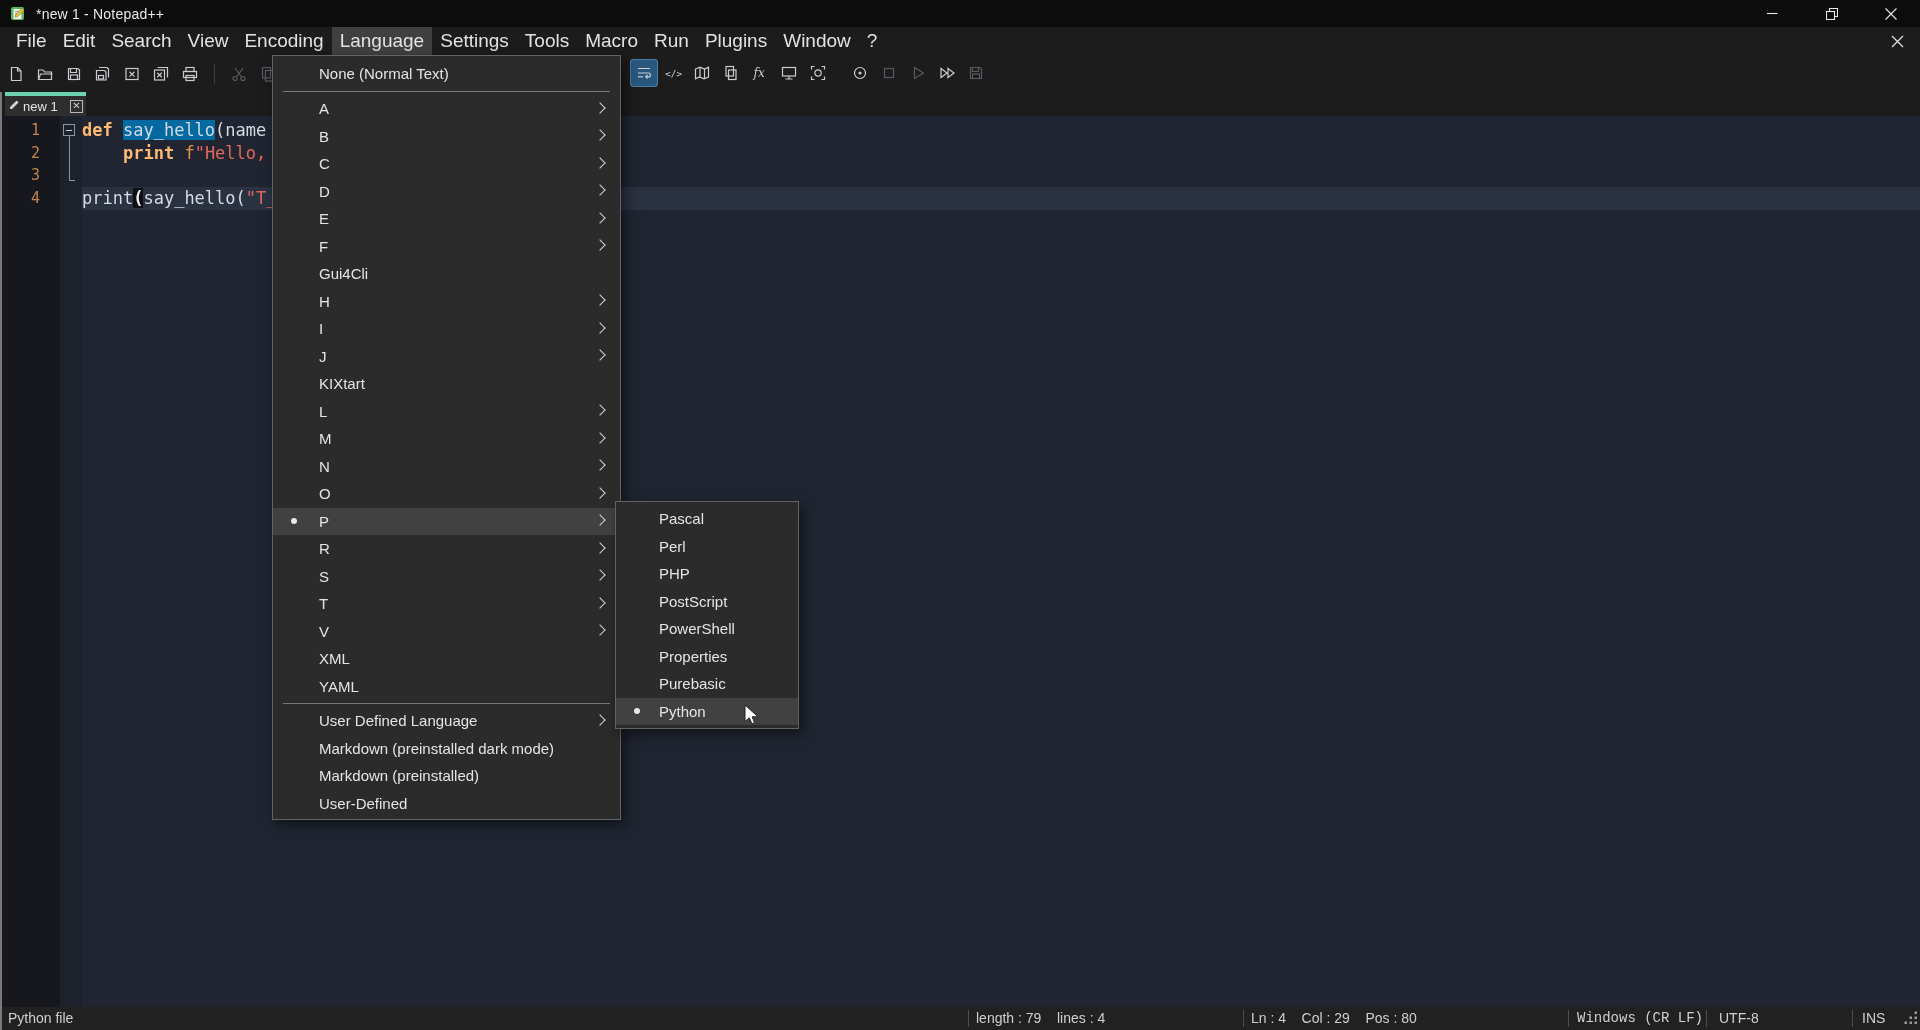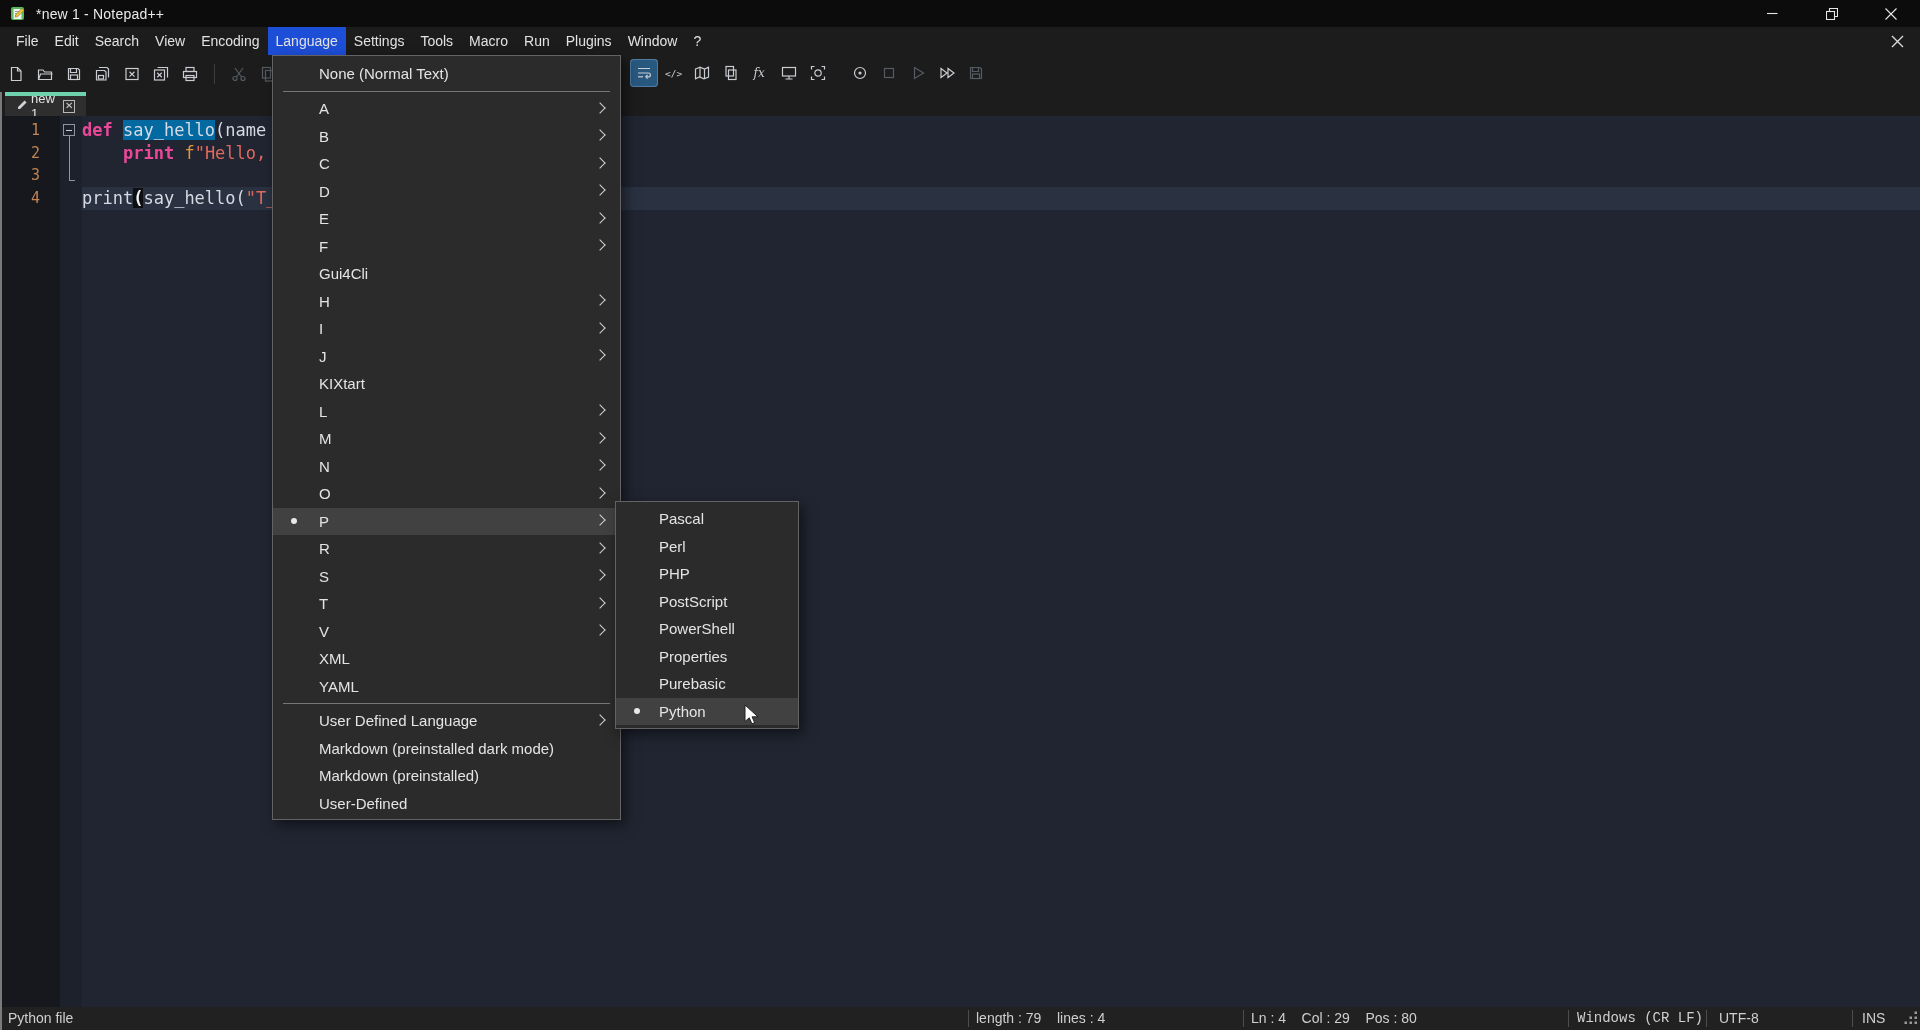--- a/index.html
+++ b/index.html
@@ -9,50 +9,50 @@
   
   #titlebar{position:absolute;top:0;left:0;right:0;height:27px;background:#0c0c0c;color:#eaeaea;
             display:flex;align-items:center;}
   #np-logo{margin-left:9px;width:18px;height:18px;display:flex;}
   #title-text{margin-left:9px;font-size:14px;letter-spacing:.2px;}
   #win-controls{position:absolute;right:0;top:0;height:27px;display:flex;}
   .wc{width:59px;height:27px;display:flex;align-items:center;justify-content:center;}
 
   
   #menubar{position:absolute;top:27px;left:0;right:0;height:28px;background:#1c1c1c;color:#e2e2e2;
-           font-size:14px;display:flex;align-items:stretch;padding-left:8px;}
+           font-size:19px;display:flex;align-items:stretch;padding-left:8px;}
   #menubar-items{display:flex;}
   .mb-item{padding:0 8px;display:flex;align-items:center;cursor:default;}
-  .mb-item.active{background:#1d4ed8;}
+  .mb-item.active{background:#404040;}
   #menubar-close{position:absolute;right:16px;top:0;height:28px;display:flex;align-items:center;}
 
   
   #toolbar{position:absolute;top:55px;left:0;right:0;height:37px;background:#1c1c1c;}
   #tb-left{position:absolute;left:7px;top:9px;display:flex;gap:11px;align-items:center;}
   #tb-right{position:absolute;left:606px;top:9px;display:flex;gap:11px;align-items:center;}
   #tb-macro{position:absolute;left:851px;top:9px;display:flex;gap:11px;align-items:center;}
   .tb-btn{width:18px;height:18px;color:#c9ccd1;display:flex;align-items:center;justify-content:center;}
   .tb-btn.disabled{color:#565b63;}
   .tb-btn.selected{background:#29587f;box-shadow:0 0 0 4px #29587f,0 0 0 5px #4e7ca3;border-radius:1px;}
   .tb-sep{width:1px;height:20px;background:#3d3d3d;margin:0 4px;}
 
   
   #tabbar{position:absolute;top:92px;left:0;right:0;height:24px;background:#1c1c1c;}
   .tab{position:absolute;left:5px;top:0;width:81px;height:24px;box-sizing:border-box;background:#2e2e2e;
-       border-top:4px solid #6fd2ae;display:flex;align-items:center;gap:2px;padding:0 11px;
+       border-top:4px solid #6fd2ae;display:flex;align-items:center;gap:2px;padding:0 3px;
        color:#e4e4e4;font-size:13px;justify-content:flex-end;}
   .tab-close{width:13px;height:13px;box-sizing:border-box;border:1px solid #b9b9b9;color:#cfcfcf;
              font-size:10px;line-height:10px;display:flex;align-items:center;justify-content:center;margin-left:auto;}
 
   
   #editor{position:absolute;top:116px;left:0;right:0;bottom:23px;background:#202531;}
   #caret-band{position:absolute;left:82px;right:0;height:23px;background:#2a3140;display:none;}
   .code-line{position:absolute;left:0;right:0;height:22.6px;line-height:22.6px;padding-left:82px;
              font-family:"DejaVu Sans Mono",monospace;font-size:17px;color:#d6dae2;white-space:pre;z-index:1;}
-  .tk-kw{color:#ec4899;font-weight:bold;}
+  .tk-kw{color:#fdba74;font-weight:bold;}
   .tk-fpre{color:#e2953f;}
   .tk-str{color:#e0695f;}
   .tk-idhl{background:#0369a1;}
   .tk-brk{background:#0d0f14;color:#f2f2f2;font-weight:bold;}
   #gutter{position:absolute;left:0;top:0;width:60px;height:100%;background:#16181d;z-index:2;}
   .gut-num{position:absolute;left:0;width:40px;height:22.6px;line-height:22.6px;text-align:right;
            color:#c08552;font-family:"DejaVu Sans Mono",monospace;font-size:15px;}
   #foldcol{position:absolute;left:60px;top:0;width:22px;height:100%;background:#1d212b;z-index:2;}
   .fold-box{position:absolute;left:3px;top:8px;width:12px;height:12px;box-sizing:border-box;
             border:1px solid #8f959e;}

